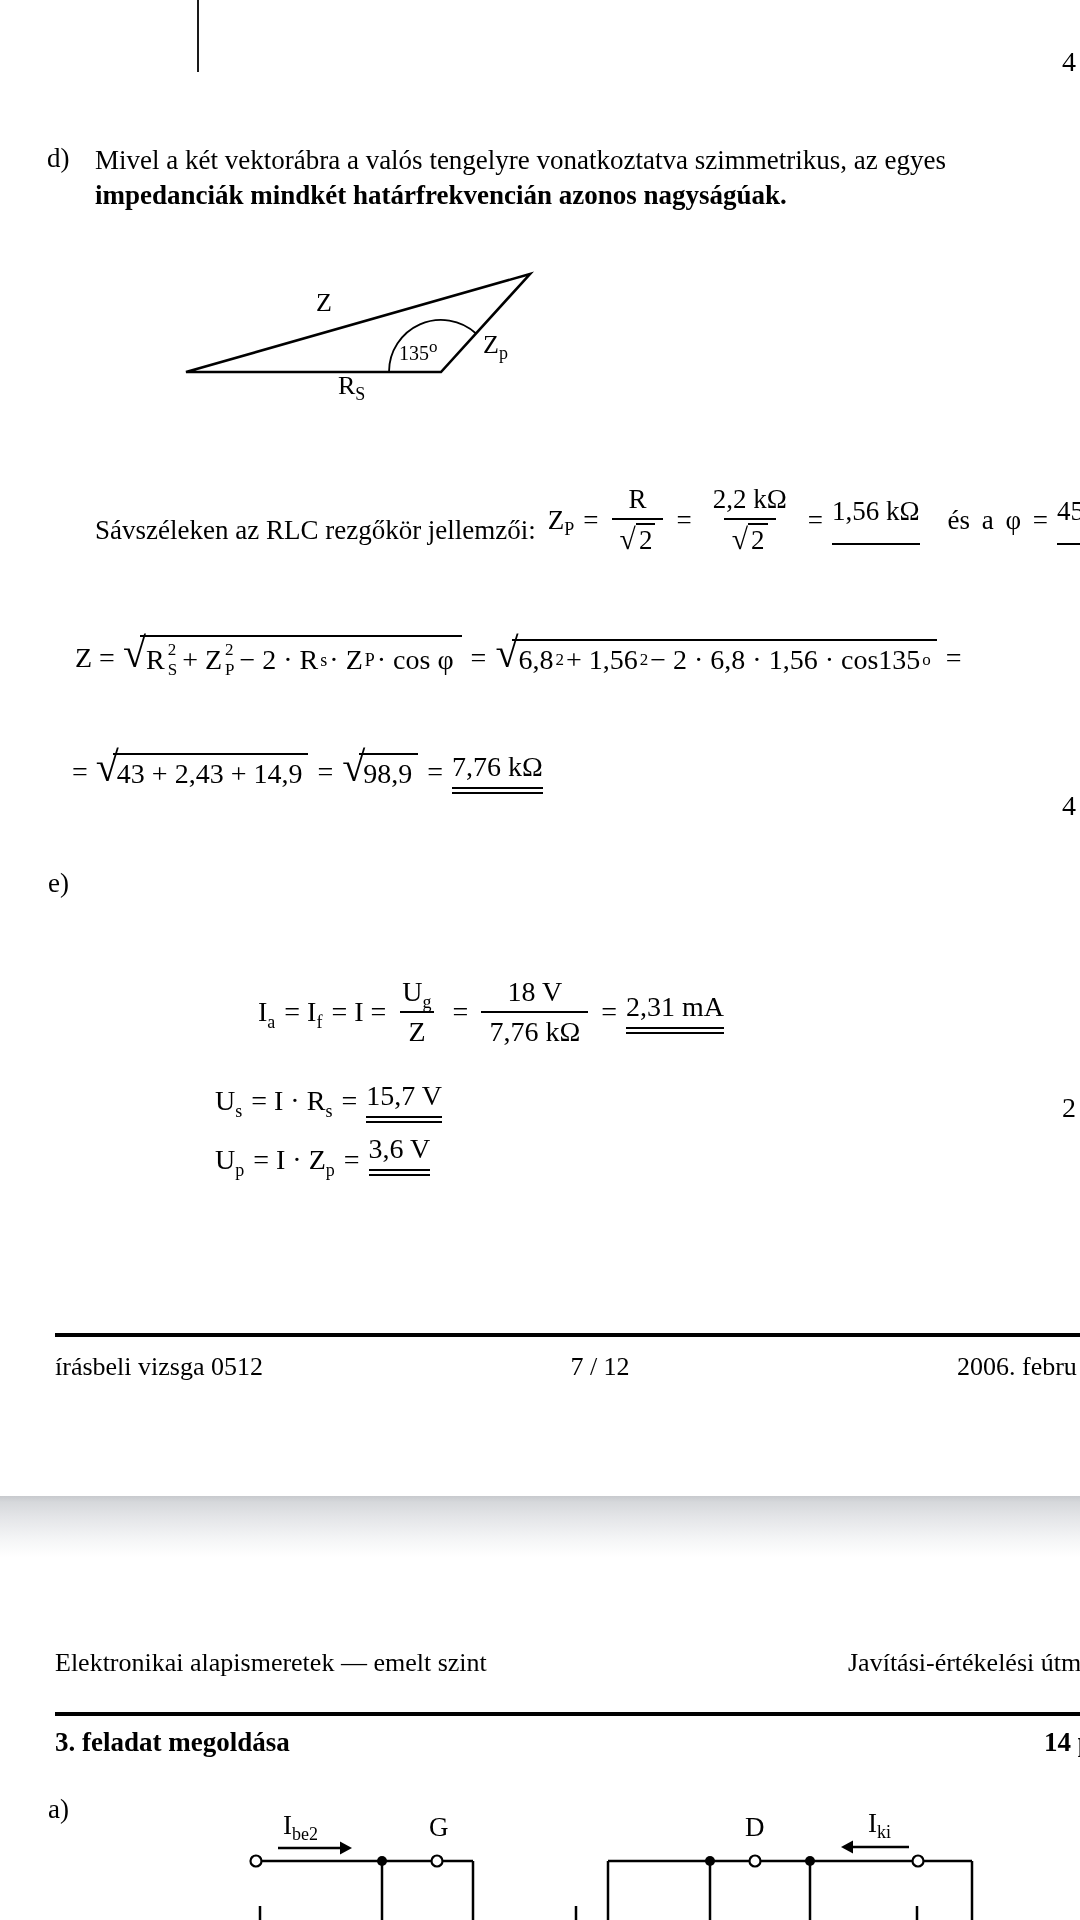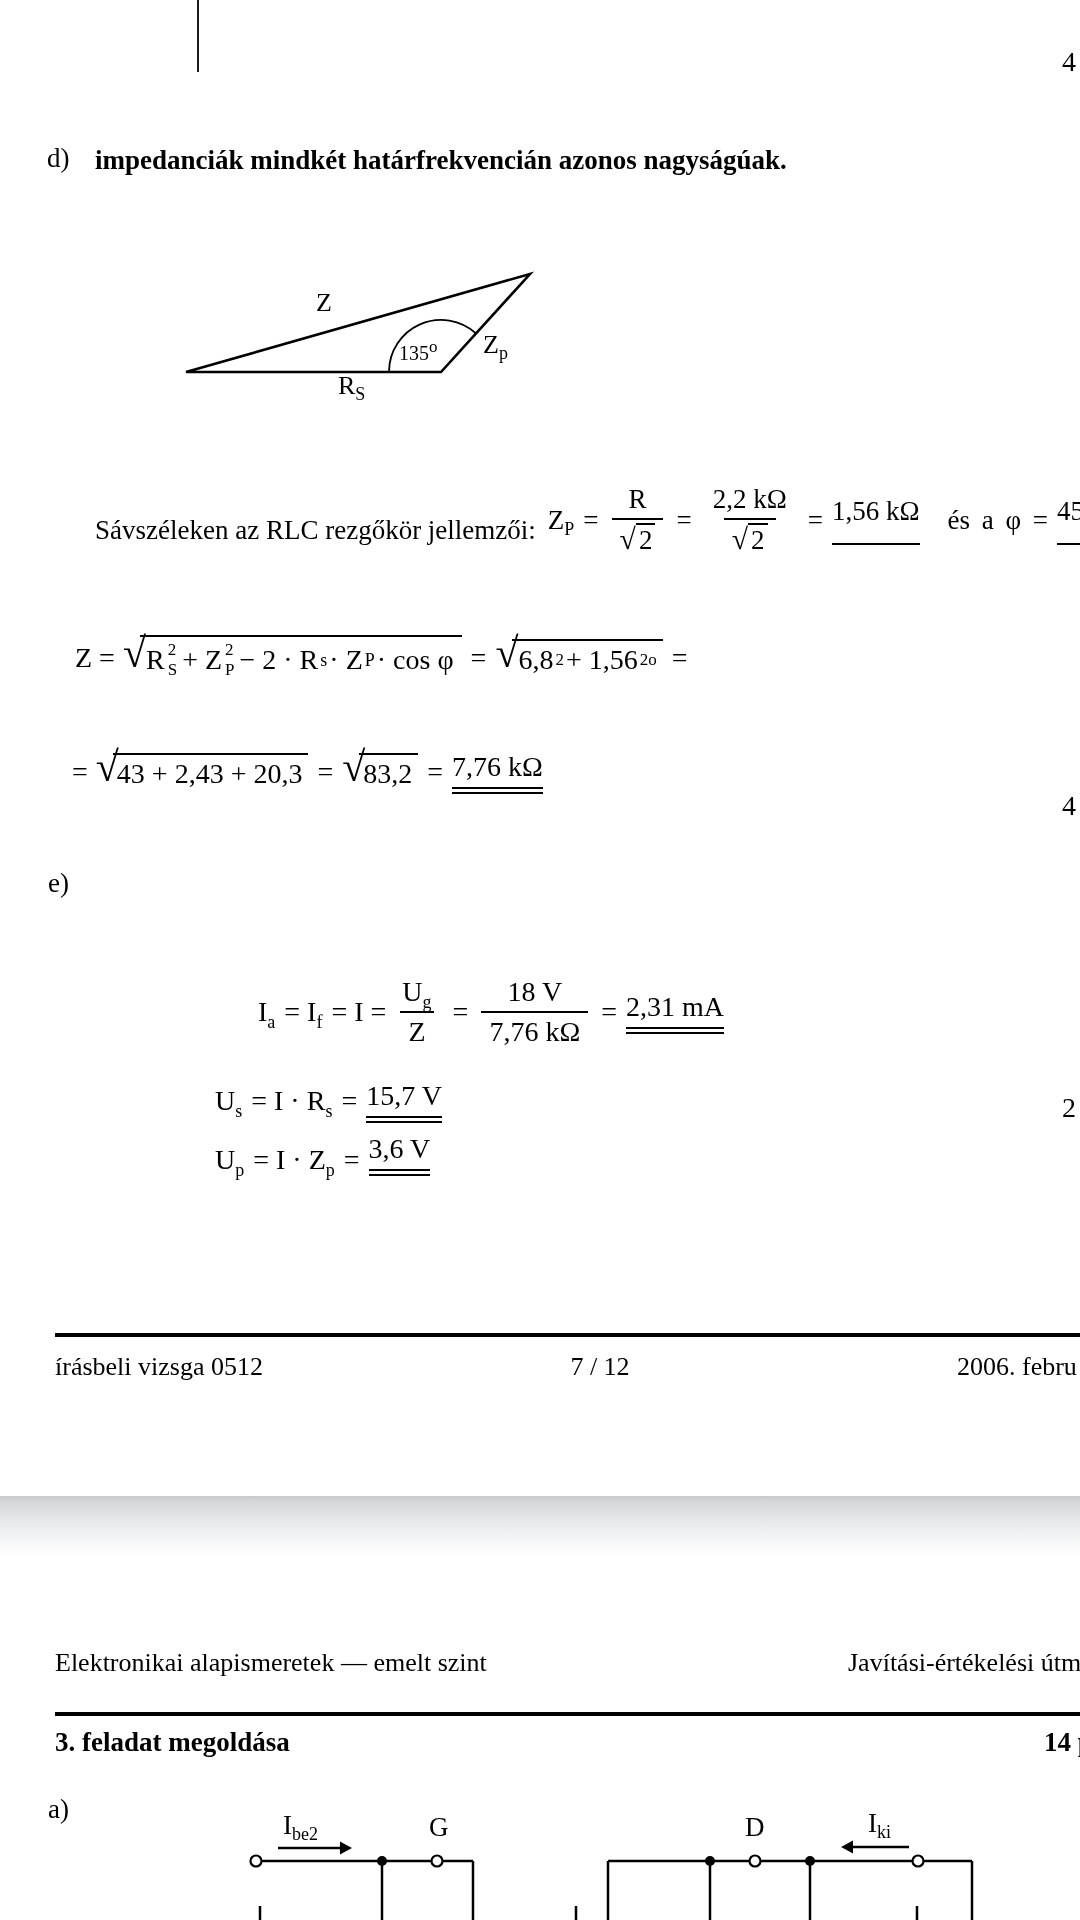--- a/index.html
+++ b/index.html
@@ -38,20 +38,21 @@
   .clabel{position:absolute;font-size:27px;white-space:nowrap;}
 </style>
 </head>
 <body>
 
 <div class="vline"></div>
 <div class="mnum" style="left:1062px;top:46px;">4</div>
 
 <div class="txt abs" style="left:47px;top:143px;">d)</div>
 <div class="abs" style="left:95px;top:143px;width:965px;">
+  <div class="txt" style="line-height:35px;">Mivel a két vektorábra a valós tengelyre vonatkoztatva szimmetrikus, az egyes</div>
   <div class="txt" style="line-height:35px;font-weight:bold;">impedanciák mindkét határfrekvencián azonos nagyságúak.</div>
 </div>
 
 <svg class="abs" style="left:150px;top:250px;" width="420" height="170" viewBox="0 0 420 170">
   <path d="M36,122 L291,122 L380,24 Z" fill="none" stroke="#000" stroke-width="2.6"></path>
   <path d="M239,122 A52,52 0 0 1 326,83.5" fill="none" stroke="#000" stroke-width="1.8"></path>
 </svg>
 <div class="tri-label" style="left:316px;top:288px;"><span>Z</span></div>
 <div class="tri-label" style="left:483px;top:330px;"><span>Z</span><sub>p</sub></div>
 <div class="tri-label" style="left:338px;top:371px;"><span>R</span><sub>S</sub></div>
@@ -99,36 +100,37 @@
     </span>
   </span>
   <span class="op">=</span>
   <span class="sqrt">
     <span class="rsign">√</span>
     <span class="rbody">
       <span class="tk">6,8</span>
         <sup>2</sup>
       <span class="tk">+ 1,56</span>
         <sup>2</sup>
+      <span class="tk">− 2 · 6,8 · 1,56 · cos135</span>
         <sup>o</sup>
     </span>
   </span>
   <span class="op">=</span>
 </div>
 
 <div class="eq" style="left:72px;top:726px;height:92px;">
   <span style="margin-right:8px;">=</span>
   <span class="sqrt">
     <span class="rsign">√</span>
-    <span class="rbody">43 + 2,43 + 20,3</span>
-  </span>
-  <span class="op">=</span>
-  <span class="sqrt">
-    <span class="rsign">√</span>
-    <span class="rbody">83,2</span>
+    <span class="rbody">43 + 2,43 + 14,9</span>
+  </span>
+  <span class="op">=</span>
+  <span class="sqrt">
+    <span class="rsign">√</span>
+    <span class="rbody">98,9</span>
   </span>
   <span class="op">=</span>
   <span class="dul">7,76 kΩ</span>
 </div>
 
 <div class="mnum" style="left:1062px;top:790px;">4</div>
 <div class="txt abs" style="left:48px;top:868px;">e)</div>
 
 <div class="eq" style="left:222px;top:955px;height:114px;margin-left:36px;">
   <span><span>I</span><sub>a</sub></span>

